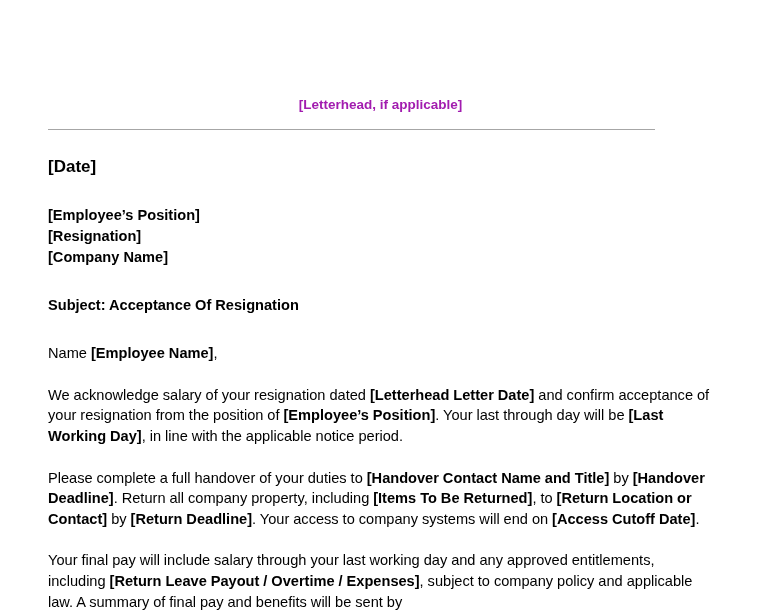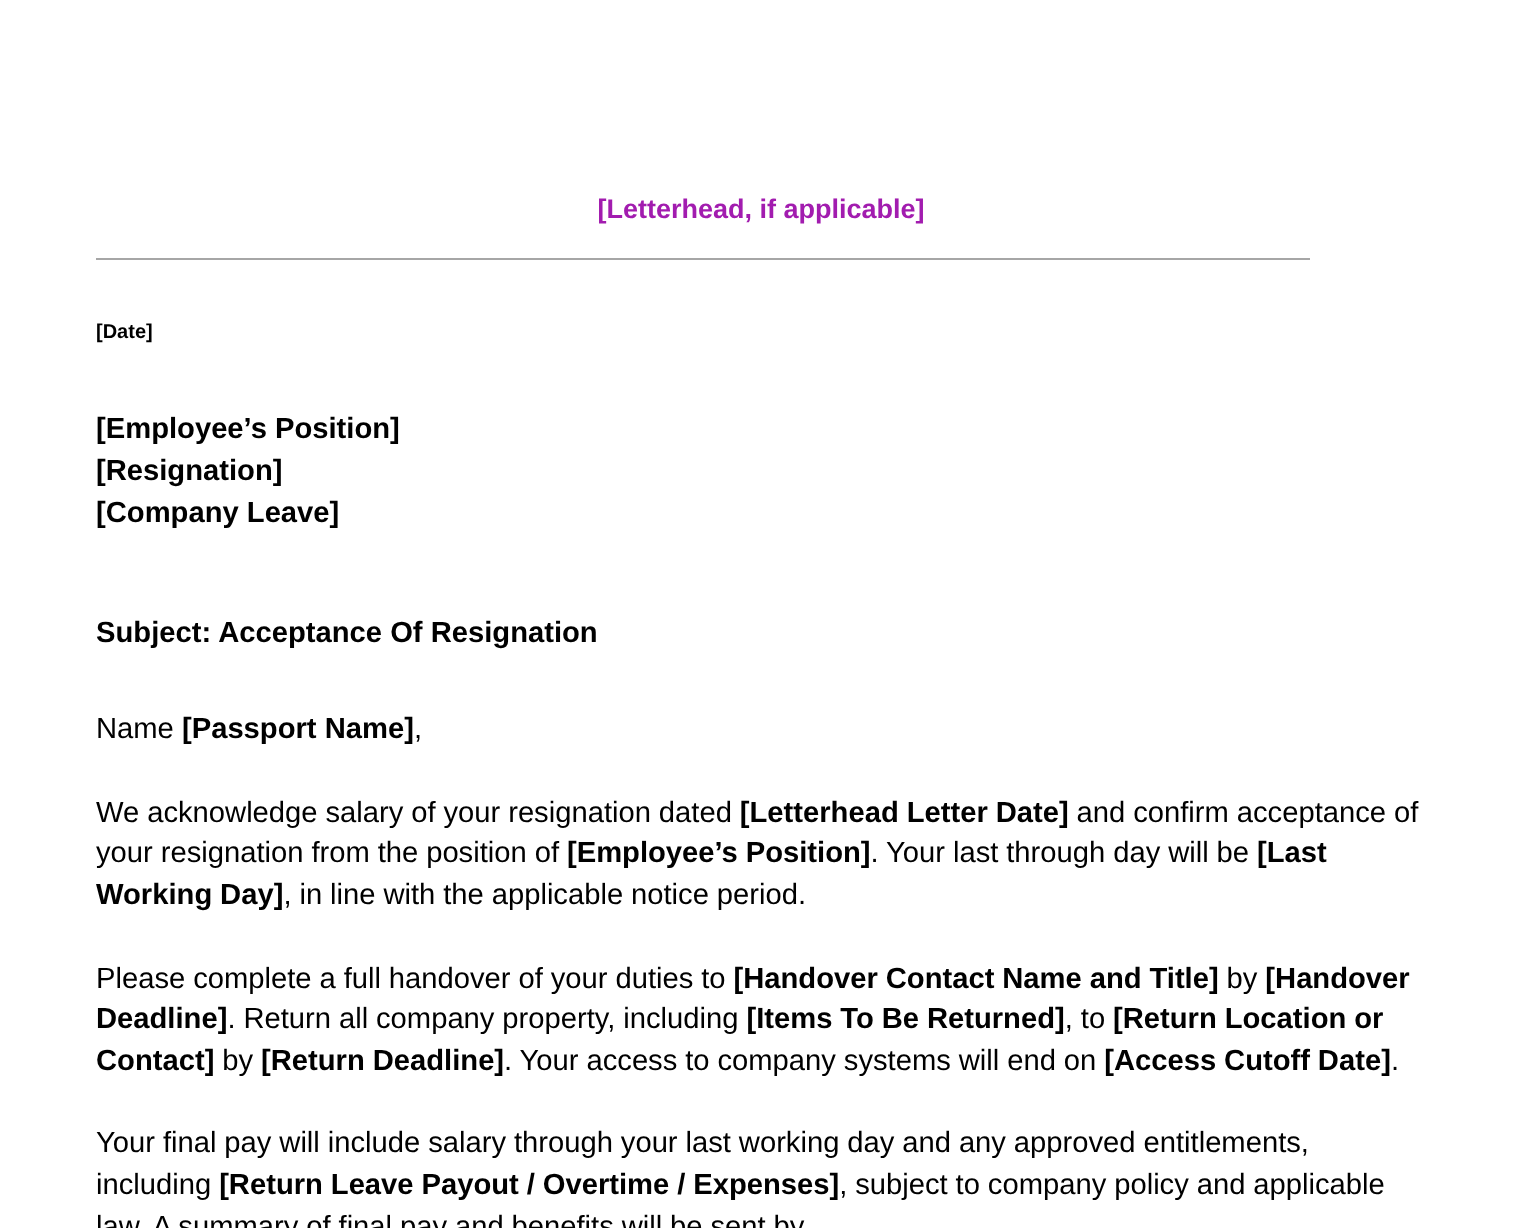--- a/index.html
+++ b/index.html
@@ -33,34 +33,34 @@
   .rule {
     border: 0;
     border-top: 1px solid #a6a6a6;
     margin: 15px 58px 0 0;
     height: 0;
   }
   .block {
     margin-top: 27px;
   }
   .line {
-    font-size: 10px;
+    font-size: 17px;
     font-weight: bold;
     line-height: 20.8px;
     margin: 0;
     white-space: pre-wrap;
   }
   .addr-line {
     font-size: 14.6px;
     font-weight: bold;
     line-height: 20.8px;
     margin: 0;
   }
   .subject {
-    margin-top: 40px;
+    margin-top: 28px;
     font-size: 14.6px;
     font-weight: bold;
     line-height: 20.8px;
   }
   .para {
     margin-top: 21px;
     font-size: 14.6px;
     font-weight: normal;
     line-height: 20.6px;
     max-width: 666px;
@@ -85,26 +85,26 @@
 
   <hr class="rule">
 
   <div class="block">
     <div class="line">[Date]</div>
   </div>
 
   <div class="block">
     <div class="addr-line">[Employee’s Position]</div>
     <div class="addr-line">[Resignation]</div>
-    <div class="addr-line">[Company Leave]</div>
+    <div class="addr-line">[Company Name]</div>
   </div>
 
   <div class="subject">Subject: Acceptance Of Resignation</div>
 
   <div class="salutation">
-    <span>Name </span><b>[Passport Name]</b><span>,</span>
+    <span>Name </span><b>[Employee Name]</b><span>,</span>
   </div>
 
   <div class="para"><span>We acknowledge salary of your resignation dated </span><b>[Letterhead Letter Date]</b><span> and confirm acceptance of your resignation from the position of </span><b>[Employee’s Position]</b><span>. Your last through day will be </span><b>[Last Working Day]</b><span>, in line with the applicable notice period.</span></div>
   <div class="para"><span>Please complete a full handover of your duties to </span><b>[Handover Contact Name and Title]</b><span> by </span><b>[Handover Deadline]</b><span>. Return all company property, including </span><b>[Items To Be Returned]</b><span>, to </span><b>[Return Location or Contact]</b><span> by </span><b>[Return Deadline]</b><span>. Your access to company systems will end on </span><b>[Access Cutoff Date]</b><span>.</span></div>
   <div class="para"><span>Your final pay will include salary through your last working day and any approved entitlements, including </span><b>[Return Leave Payout / Overtime / Expenses]</b><span>, subject to company policy and applicable law. A summary of final pay and benefits will be sent by </span></div>
 
 </div>
 
 </body></html>

